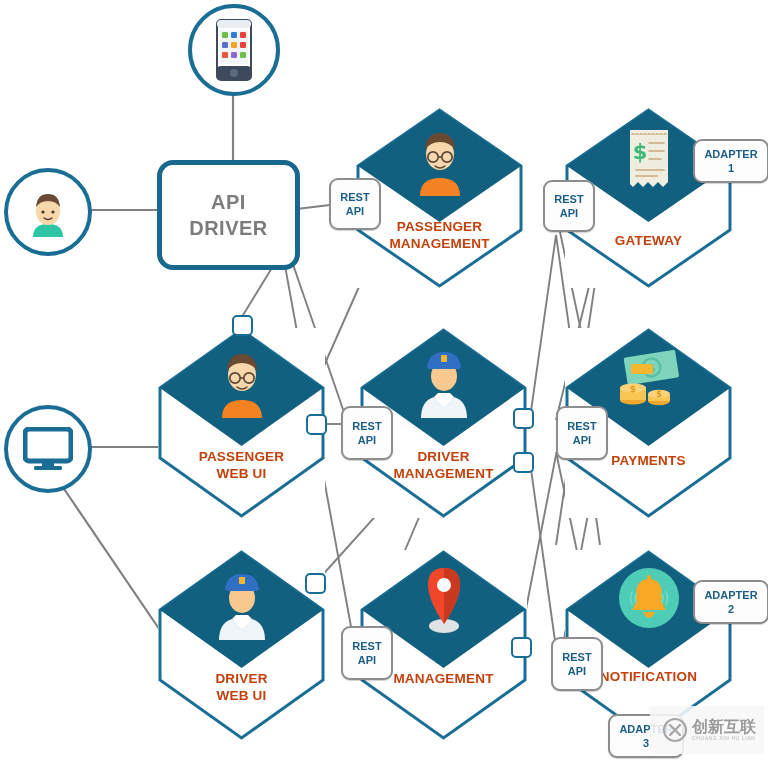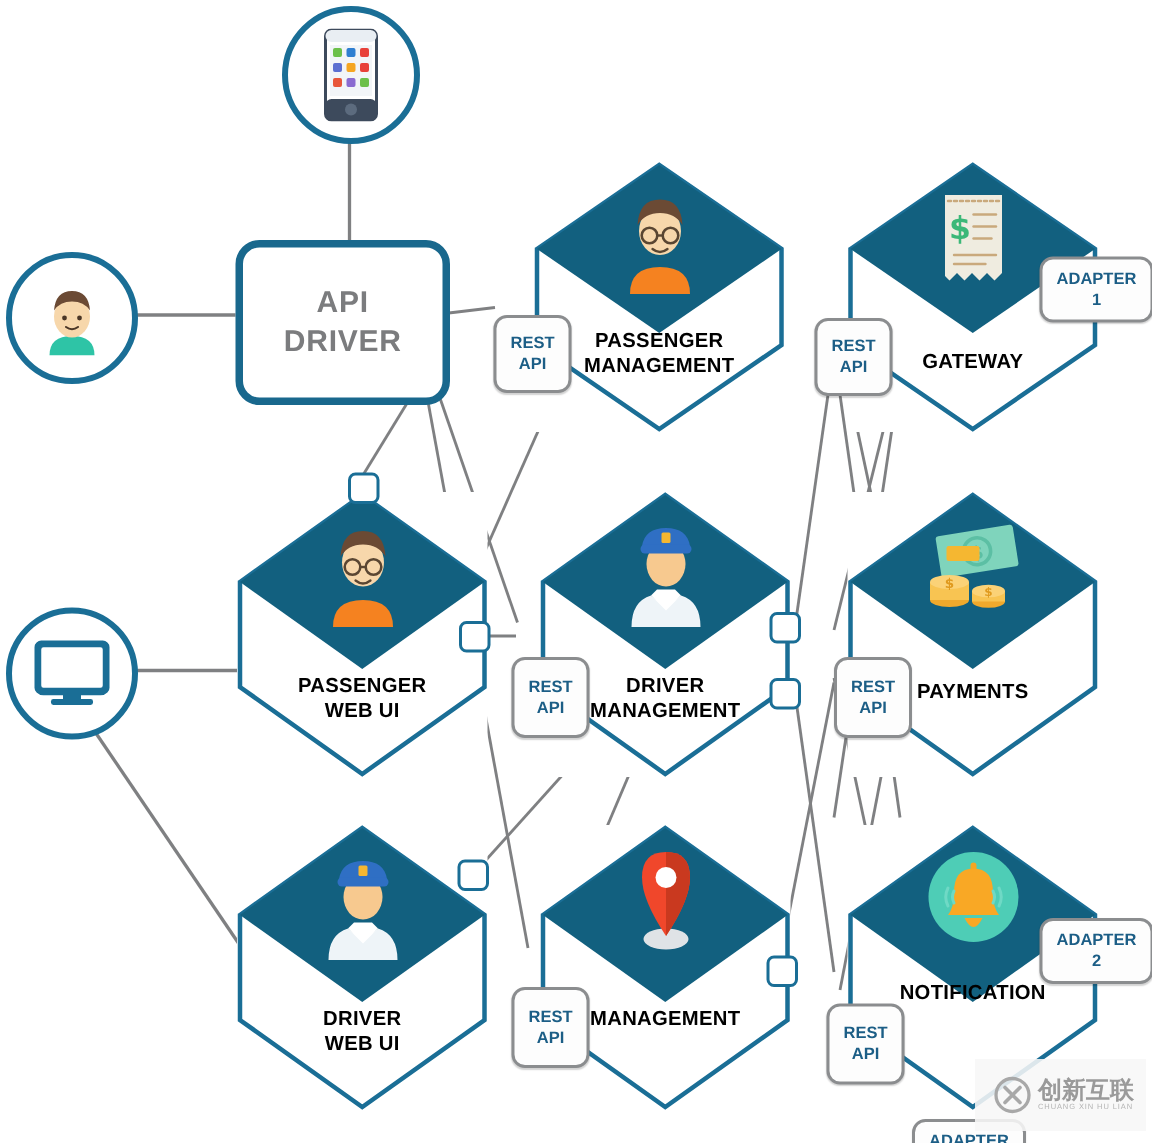--- a/index.html
+++ b/index.html
@@ -8,37 +8,37 @@
 
   #stage{position:absolute;left:0;top:0;width:768px;height:762px;}
 
   
   #wires{position:absolute;left:0;top:0;width:768px;height:762px;z-index:1;}
 
   
   .card{position:absolute;z-index:3;background:#ffffff;}
   .card .hexwrap{position:absolute;left:0;top:0;width:100%;height:100%;}
   .card .label{position:absolute;left:0;right:0;text-align:center;
-               color:#000000;font-weight:bold;font-size:13.5px;line-height:17px;
+               color:#c2410c;font-weight:bold;font-size:13.5px;line-height:17px;
                letter-spacing:.2px;z-index:4;}
   .card .art{position:absolute;z-index:4;}
 
   
   #api-gateway{position:absolute;z-index:5;background:#ffffff;
      border:5px solid #19688d;border-radius:16px;
      display:flex;align-items:center;justify-content:center;}
   #api-gateway .gwtxt{color:#7b7c7e;font-weight:bold;font-size:20px;
      line-height:26px;text-align:center;letter-spacing:.5px;}
 
   
   .badge{position:absolute;z-index:8;background:#fdfdfd;
      border:2px solid #8b8d8f;border-radius:9px;
      display:flex;align-items:center;justify-content:center;
      color:#1c5e86;font-weight:bold;font-size:11px;line-height:14px;
-     text-align:center;box-shadow:0 1px 1px rgba(0,0,0,.18);margin-top:32px;}
+     text-align:center;box-shadow:0 1px 1px rgba(0,0,0,.18);}
 
   
   .port{position:absolute;z-index:7;background:#ffffff;
      border:2.5px solid #1a6e96;border-radius:5px;width:17px;height:17px;}
 
   
   .actor{position:absolute;z-index:5;border:4px solid #1a6e96;
      border-radius:50%;background:#ffffff;
      display:flex;align-items:center;justify-content:center;}
 
@@ -316,21 +316,21 @@
         <path d="M32 13 q13 0 13 16 q0 10 4 15 h-34 q4-5 4-15 q0-16 13-16z" fill="#f9a825"></path>
         <path d="M26 46 q3 6 6 6 q3 0 6-6z" fill="#f9a825"></path>
         <g stroke="#6fd9c5" stroke-width="2" fill="none" stroke-linecap="round">
           <path d="M15 26 q-3 6 0 12"></path>
           <path d="M19 28 q-2 4 0 8"></path>
           <path d="M49 26 q3 6 0 12"></path>
           <path d="M45 28 q2 4 0 8"></path>
         </g>
       </svg>
     </div>
-    <div class="label" style="top:103px;">
+    <div class="label" style="top:118px;">
       <div>NOTIFICATION</div>
     </div>
   </div>
 
   <div class="port" style="left:232px;top:315px;"></div>
   <div class="port" style="left:306px;top:414px;"></div>
   <div class="port" style="left:513px;top:408px;"></div>
   <div class="port" style="left:513px;top:452px;"></div>
   <div class="port" style="left:305px;top:573px;"></div>
   <div class="port" style="left:511px;top:637px;"></div>

